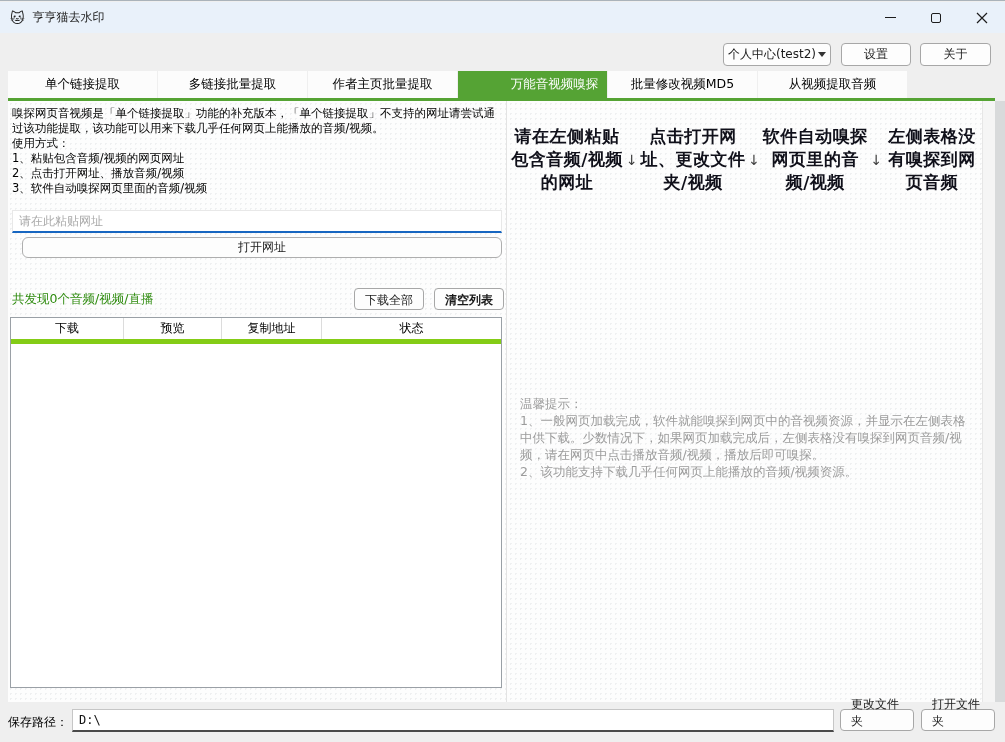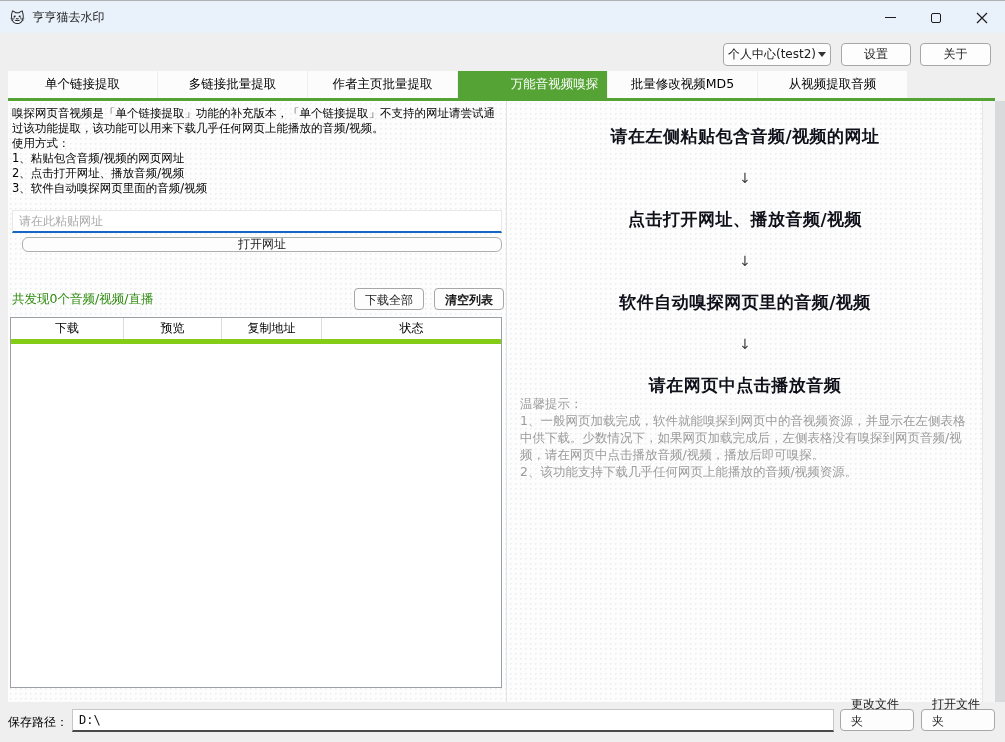--- a/index.html
+++ b/index.html
@@ -37,35 +37,35 @@
 
   .left-pane  { position:absolute; left:0; top:0; width:499px; height:100%; border-right:1px solid #e3e3e3; }
   .right-pane { position:absolute; left:500px; top:0; right:13px; height:100%; }
   .right-gutter { position:absolute; right:0; top:0; width:13px; height:100%; background:#f5f5f5; border-left:1px solid #e6e6e6; }
 
   
   .desc { position:absolute; left:4px; top:5px; width:492px; font-size:11.5px; line-height:15px; color:#000; }
   .url-input { position:absolute; left:4px; top:109px; width:490px; height:23px; background:#fff; border:1px solid #e8e8e8; border-bottom:2px solid #1766c1; padding:0 6px; font-size:12px; color:#1a1a1a; outline:none; font-family:inherit; }
   .url-input::placeholder { color:#a9a9a9; }
   .big-btn-row { position:absolute; left:14px; top:136px; width:480px; display:flex; gap:16px; }
-  .big-btn { flex:1; height:15px; background:#fdfdfd; border:1px solid #aeaeae; border-radius:6px; display:flex; align-items:center; justify-content:center; font-size:12px; }
+  .big-btn { flex:1; height:21px; background:#fdfdfd; border:1px solid #aeaeae; border-radius:6px; display:flex; align-items:center; justify-content:center; font-size:12px; }
   .status-row { position:absolute; left:4px; top:187px; width:492px; height:22px; display:flex; align-items:center; }
   .status-text { color:#2e8b0e; font-size:12.5px; }
   .small-btn { height:22px; background:#fdfdfd; border:1px solid #a7a7a7; border-radius:4px; display:flex; align-items:flex-end; justify-content:center; font-size:12px; padding:0 10px; }
   .btn-download-all { margin-left:auto; }
   .btn-clear-list { margin-left:10px;font-weight:bold; }
 
   .result-table { position:absolute; left:2px; top:216px; width:492px; height:371px; background:#fff; border:1px solid #9aa0a6; }
   .thead { display:flex; height:26px; border-bottom:5px solid #84cc16; align-items:flex-start; }
   .th { display:flex; align-items:center; justify-content:center; height:100%; font-size:12px; color:#000; border-right:1px solid #dcdcdc; }
   .th:nth-child(1){ width:113px; } .th:nth-child(2){ width:98px; } .th:nth-child(3){ width:100px; } .th:nth-child(4){ flex:1; border-right:none; }
   .tbody { height:343px; }
 
   
-  .steps { position:absolute; top:24px; left:0; right:0; display:flex; flex-direction:column; align-items:center; text-align:center; }
+  .steps { position:absolute; top:24px; left:0; right:0; display:flex; flex-direction:row; align-items:center; text-align:center; }
   .step { font-family:"DejaVu Serif","Liberation Serif",serif; font-weight:700; font-size:17px; color:#10101a; letter-spacing:0.5px; }
   .step-arrow { font-size:14px; color:#3a3a3a; margin:22px 0; }
   .tips { position:absolute; top:294px; left:12px; right:10px; color:#9b9b9b; font-size:12.5px; line-height:17px; }
 
   
   .footer { position:absolute; top:701px; left:0; width:100%; height:43px; background:#efefef; }
   .save-label { position:absolute; left:8px; top:12px; font-size:12px; color:#000; }
   .path-input { position:absolute; left:72px; top:7px; width:762px; height:23px; background:#fff; border:1px solid #c6c6c6; border-bottom:2px solid #4a4a4a; padding:0 6px; font-size:12px; font-family:"DejaVu Sans Mono","Liberation Mono",monospace; color:#111; outline:none; }
   .btn-change-folder { position:absolute; left:840px; top:7px; width:74px; }
   .btn-open-folder  { position:absolute; left:921px; top:7px; width:74px; }
@@ -151,25 +151,25 @@
           <div class="th">状态</div>
         </div>
         <div class="tbody"></div>
       </div>
     </div>
 
     <div class="right-pane">
       <div class="steps">
         <div class="step">请在左侧粘贴包含音频/视频的网址</div>
         <div class="step-arrow">↓</div>
-        <div class="step">点击打开网址、播放音频/视频</div>
+        <div class="step">点击打开网址、更改文件夹/视频</div>
         <div class="step-arrow">↓</div>
         <div class="step">软件自动嗅探网页里的音频/视频</div>
         <div class="step-arrow">↓</div>
-        <div class="step">请在网页中点击播放音频</div>
+        <div class="step">左侧表格没有嗅探到网页音频</div>
       </div>
       <div class="tips">
         <div>温馨提示：</div>
         <div>1、一般网页加载完成，软件就能嗅探到网页中的音视频资源，并显示在左侧表格中供下载。少数情况下，如果网页加载完成后，左侧表格没有嗅探到网页音频/视频，请在网页中点击播放音频/视频，播放后即可嗅探。</div>
         <div>2、该功能支持下载几乎任何网页上能播放的音频/视频资源。</div>
       </div>
     </div>
 
     <div class="right-gutter"></div>
   </div>

